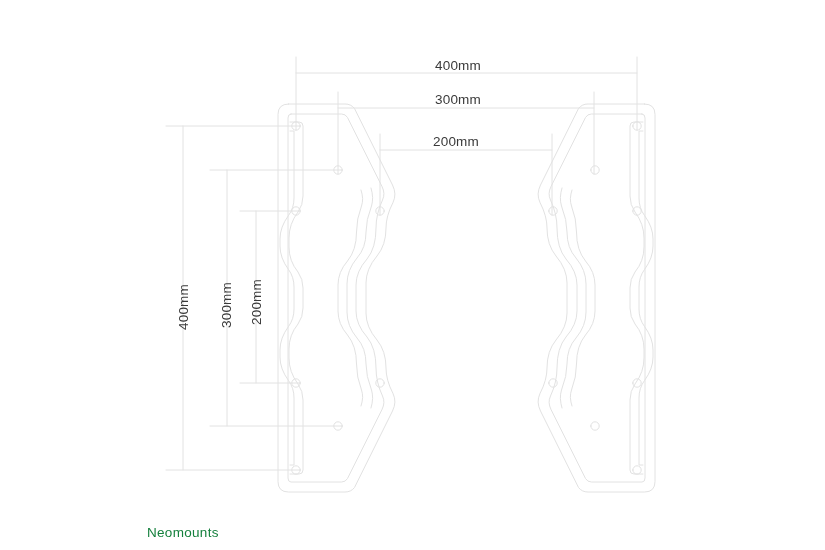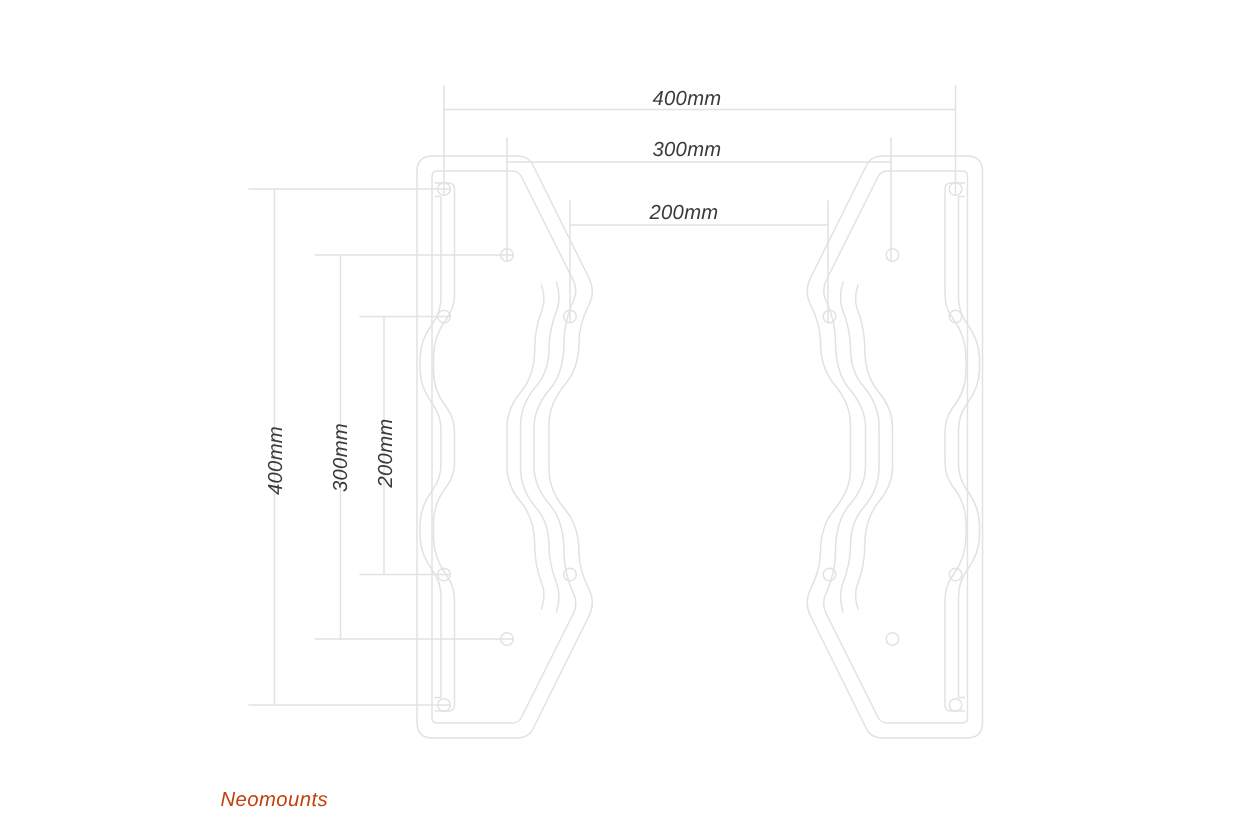--- a/index.html
+++ b/index.html
@@ -12,21 +12,20 @@
     height: 550px;
     position: relative;
     overflow: hidden;
     font-family: "Liberation Sans", sans-serif;
   }
   #stage {
     position: absolute;
     inset: 0;
     width: 825px;
     height: 550px;
-    font-style: italic;
   }
   #drawing {
     position: absolute;
     left: 0;
     top: 0;
     width: 825px;
     height: 550px;
     display: block;
   }
   .dim-label {
@@ -38,21 +37,21 @@
     letter-spacing: 0.2px;
   }
   .dim-label.vertical {
     transform-origin: 0 0;
     transform: rotate(-90deg);
   }
   #brand {
     position: absolute;
     left: 147px;
     top: 525px;
-    color: #c2410c;
+    color: #15803d;
     font-size: 13.5px;
     font-family: "Liberation Sans", sans-serif;
     letter-spacing: 0.3px;
   }
 </style>
 </head>
 <body>
 
 <div id="stage">
 

